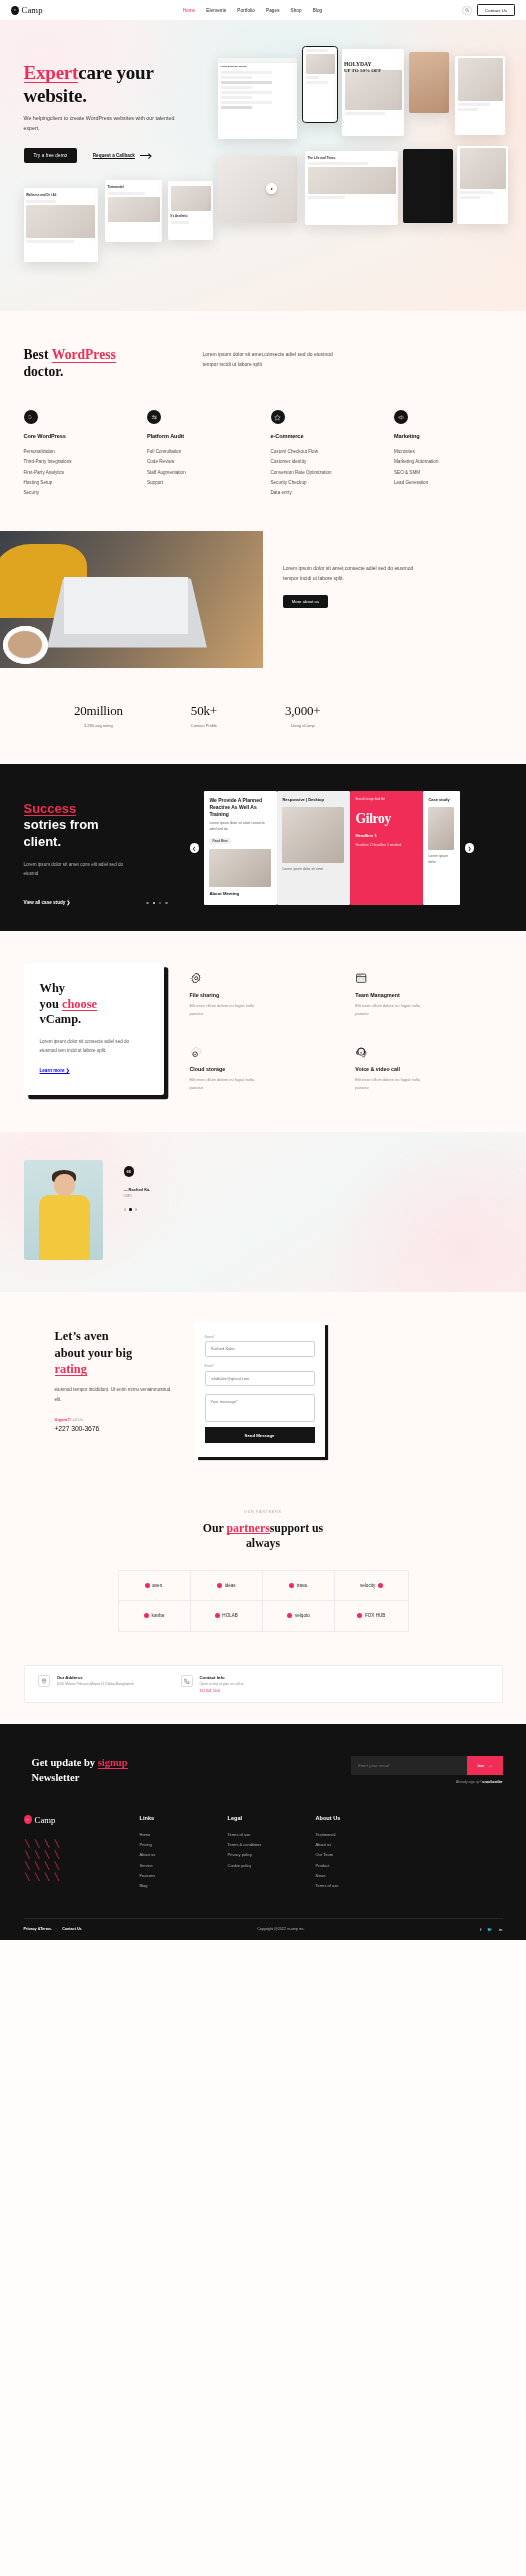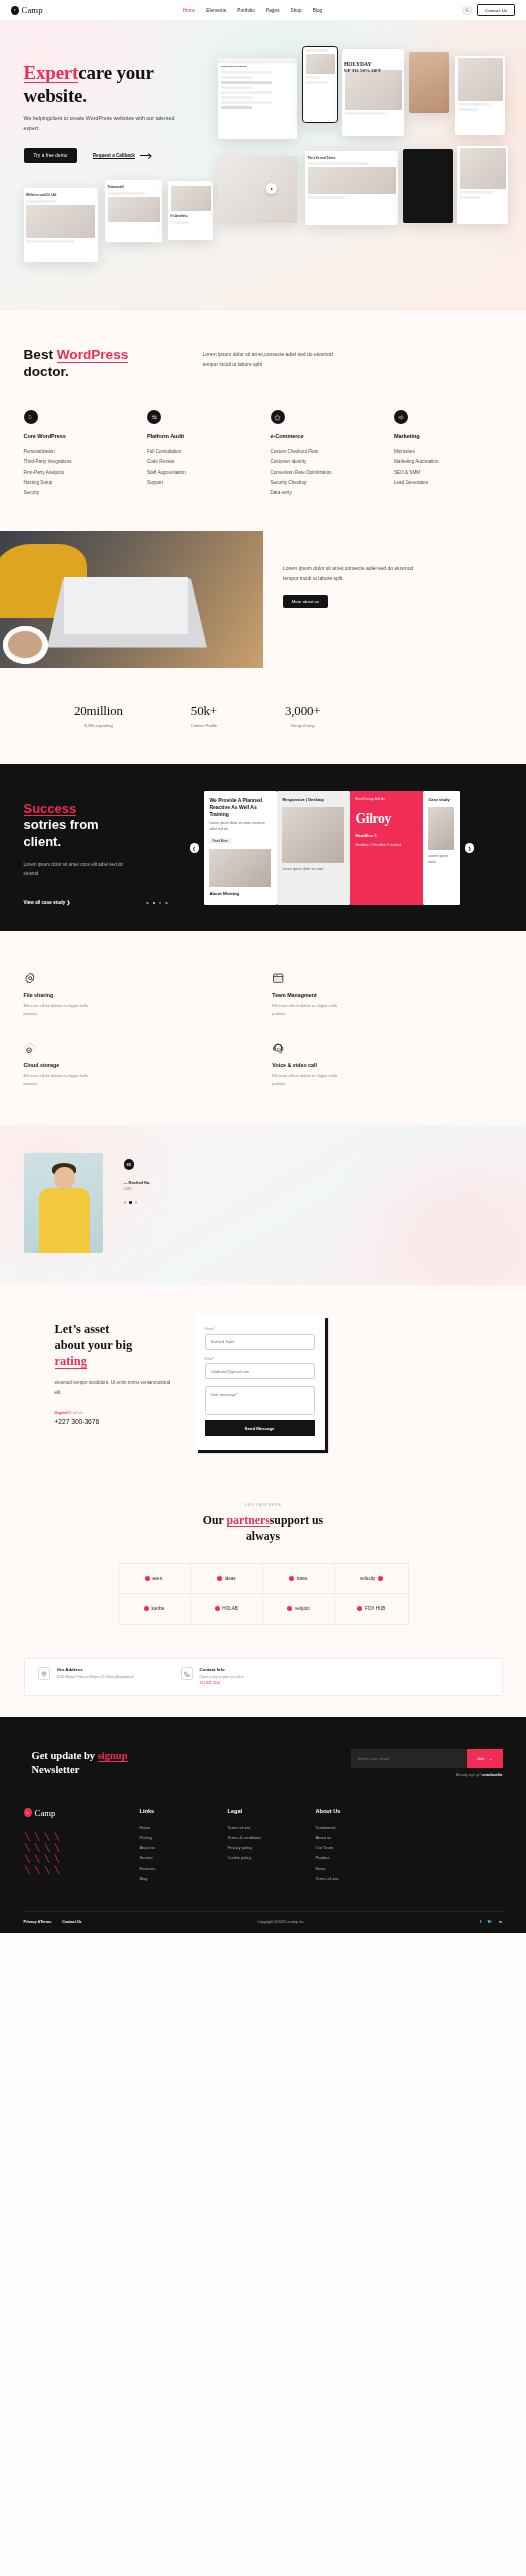--- a/index.html
+++ b/index.html
@@ -90,21 +90,21 @@
   .play-tri { width:0;height:0;border-left:2.5px solid #141414;border-top:1.9px solid transparent;border-bottom:1.9px solid transparent;margin-left:0.6px;}
   .holiday {
     position: absolute; left: 344px; top: 41px; font-family:"Liberation Serif",serif;
     font-size: 5.6px; line-height: 1.25; font-weight: bold; color: #1b1b1b; z-index: 4;
   }
   .holiday small { display:block; font-size:5px; }
 
   
   .services { background: #fffaf7; padding: 36px 23.5px 32px; }
   .svc-head { display: flex; gap: 37px; align-items: flex-start; }
-  .svc-title { font-family:Liberation Sans, sans-serif; font-size: 13.6px; line-height: 1.2; width: 142px; }
+  .svc-title { font-family:Liberation Serif, serif; font-size: 13.6px; line-height: 1.2; width: 142px; }
   .svc-lead { font-size: 5px; line-height: 1.95; color: #4a4a4a; width: 133px; margin-top: 3.1px; }
   .svc-cols { display: flex; gap: 15px; margin-top: 30px; }
   .svc-col { width: 111px; }
   .svc-ico {
     width: 14.2px; height: 14.2px; border-radius: 50%; background: #141414; color: #fff;
     display: flex; align-items: center; justify-content: center; margin-bottom: 8.7px;
   }
   .svc-name { font-size: 5.6px; font-weight: bold; margin-bottom: 8px; letter-spacing: -0.1px; }
   .svc-item { font-size: 4.6px; color: #4d4d4d; line-height: 2.25; }
 
@@ -492,20 +492,29 @@
       <div class="case-img" style="height:43px"></div>
       <div class="case-p">Lorem ipsum dolor</div>
     </div>
   </div>
   <div class="success-arrows" style="margin-left:5px">
     <div class="nav-arrow">❯</div>
   </div>
 </div>
 
 <div class="why">
+  <div class="why-card">
+    <h2 class="why-h2">
+      <span>Why</span><br>
+      <span>you </span><span class="u-pink">choose</span><br>
+      <span>vCamp.</span>
+    </h2>
+    <p class="why-p">Lorem ipsum dolor sit consecte adiel sed do eiusmod tem incid ut labore split.</p>
+    <a class="why-link" href="#">Learn more ❯</a>
+  </div>
   <div class="feat-grid">
     <div>
       <div class="feat-ico"><svg width="12.4" height="12.4" viewBox="0 0 24 24" fill="none" stroke="#141414" stroke-width="1.5">
             <circle cx="12" cy="12" r="3"></circle>
             <path d="M12 2l1.5 2.2 2.6-.6.5 2.6 2.5 1-1.1 2.4 1.7 2-2 1.7.5 2.6-2.6.3-1.2 2.4L12 21l-2.4-1.4-2.6.6-.5-2.6-2.5-1 1.1-2.4-1.7-2 2-1.7L5 7.9l2.6-.3L8.8 5.2z"></path>
           </svg></div>
       <div class="feat-h">File sharing</div>
       <div class="feat-p">Elit esse cillum dolore eu fugiat nulla pariatur</div>
     </div>
     <div>
@@ -559,21 +568,21 @@
       <i></i>
       <i class="on"></i>
       <i></i>
     </div>
   </div>
 </div>
 
 <div class="contact">
   <div style="width:149px;padding-left:31px;padding-top:6.2px">
     <h2 class="contact-h2">
-      <span>Let’s asset</span><br>
+      <span>Let’s aven</span><br>
       <span>about your big</span><br>
       <span class="u-pink">rating</span>
     </h2>
     <p class="contact-p">eiusmod tempor incididunt. Ut enim mimu veniamnostrud elit.</p>
     <div class="urgent">
       <b>Urgent?</b><span>Call Us:</span>
     </div>
     <div class="phone">+227 300-3676</div>
   </div>
   <div class="form-card">

